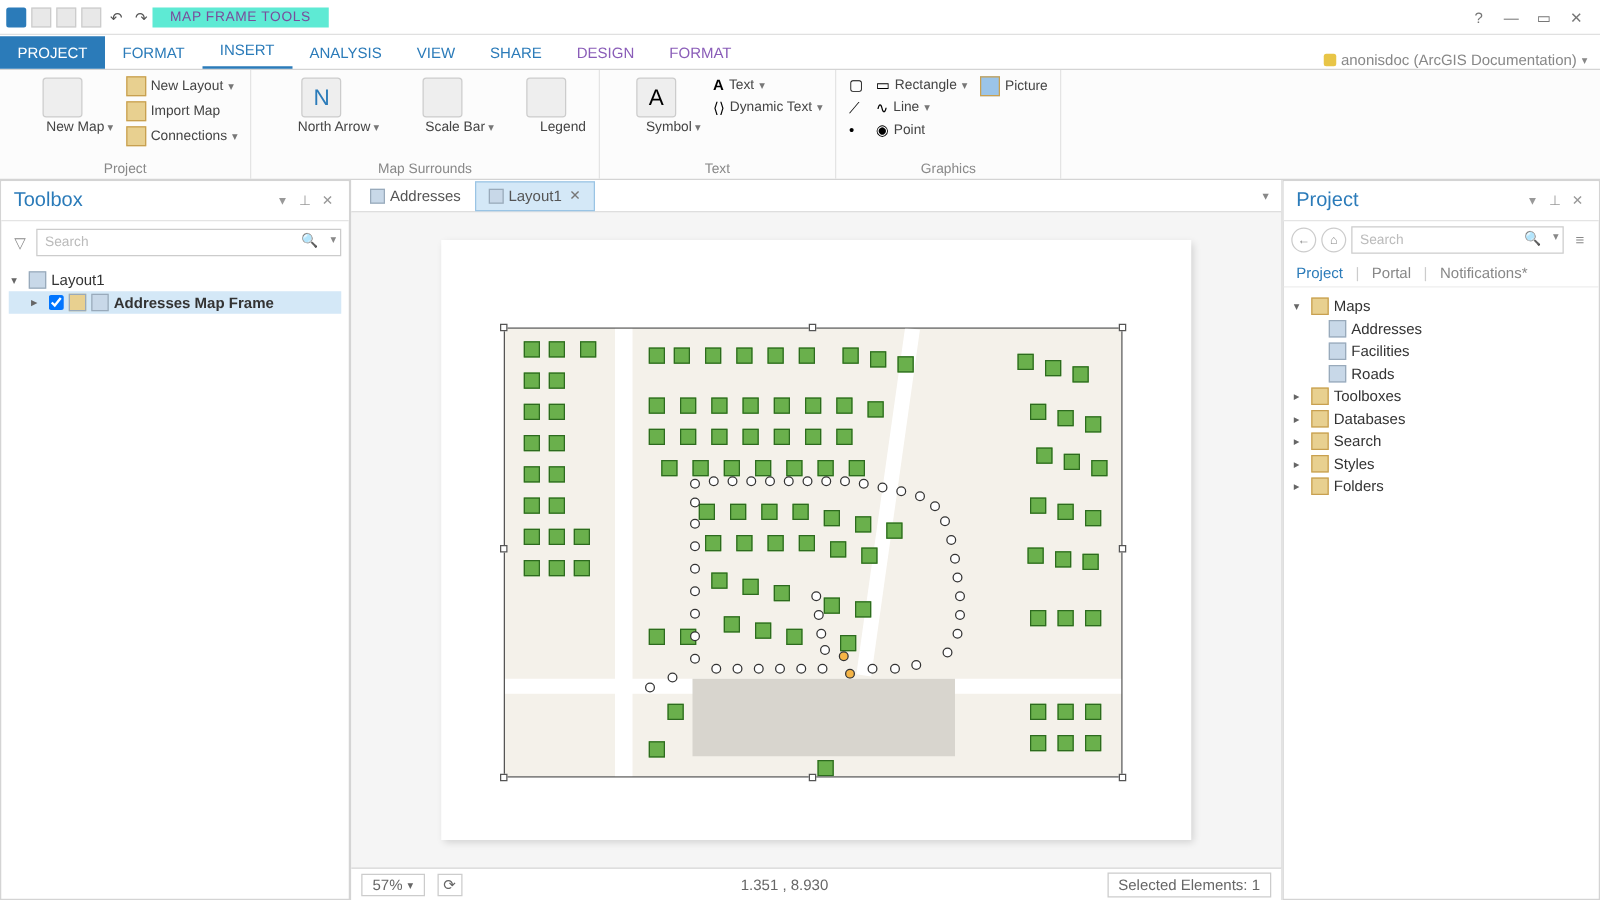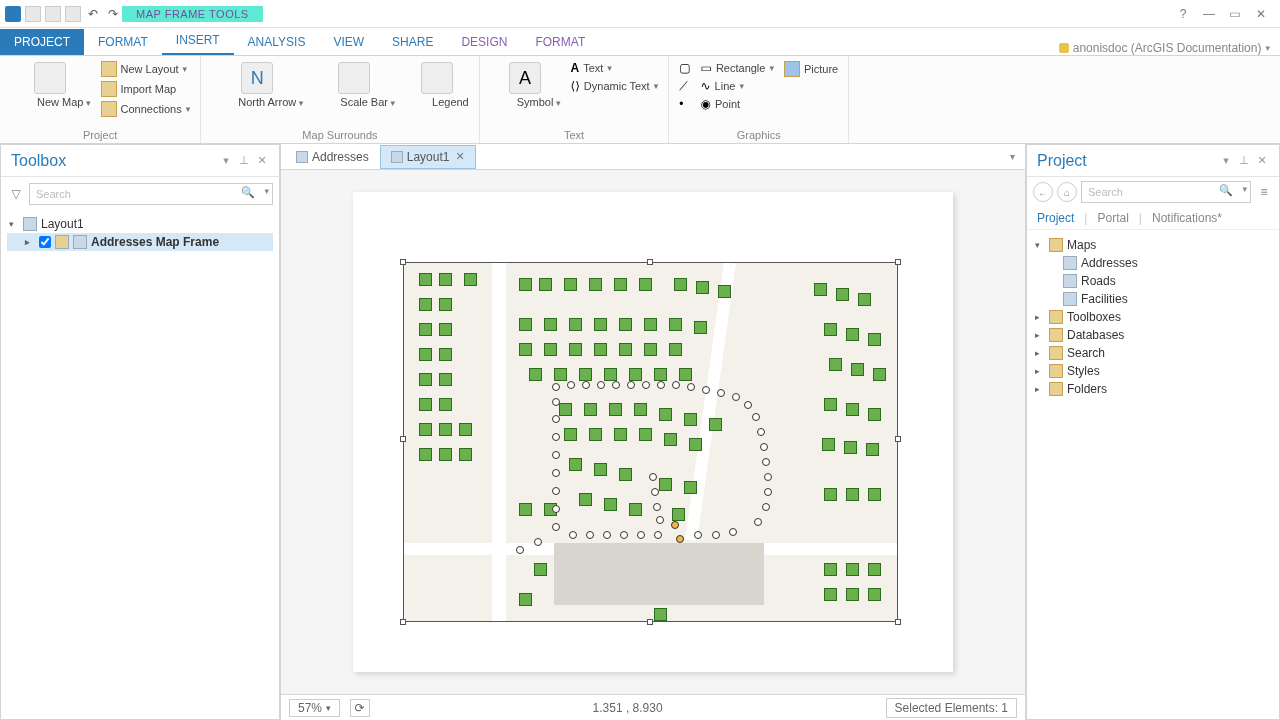--- a/index.html
+++ b/index.html
@@ -525,25 +525,25 @@
           <span class="tree-toggle">▾</span>
           <span class="proj-icon"></span>
           <span>Maps</span>
         </div>
       <div class="proj-row" style="padding-left:28px;">
           <span class="proj-icon map"></span>
           <span>Addresses</span>
         </div>
       <div class="proj-row" style="padding-left:28px;">
           <span class="proj-icon map"></span>
-          <span>Roads</span>
+          <span>Facilities</span>
         </div>
       <div class="proj-row" style="padding-left:28px;">
           <span class="proj-icon map"></span>
-          <span>Facilities</span>
+          <span>Roads</span>
         </div>
       <div class="proj-row">
           <span class="tree-toggle">▸</span>
           <span class="proj-icon"></span>
           <span>Toolboxes</span>
         </div>
       <div class="proj-row">
           <span class="tree-toggle">▸</span>
           <span class="proj-icon"></span>
           <span>Databases</span>

